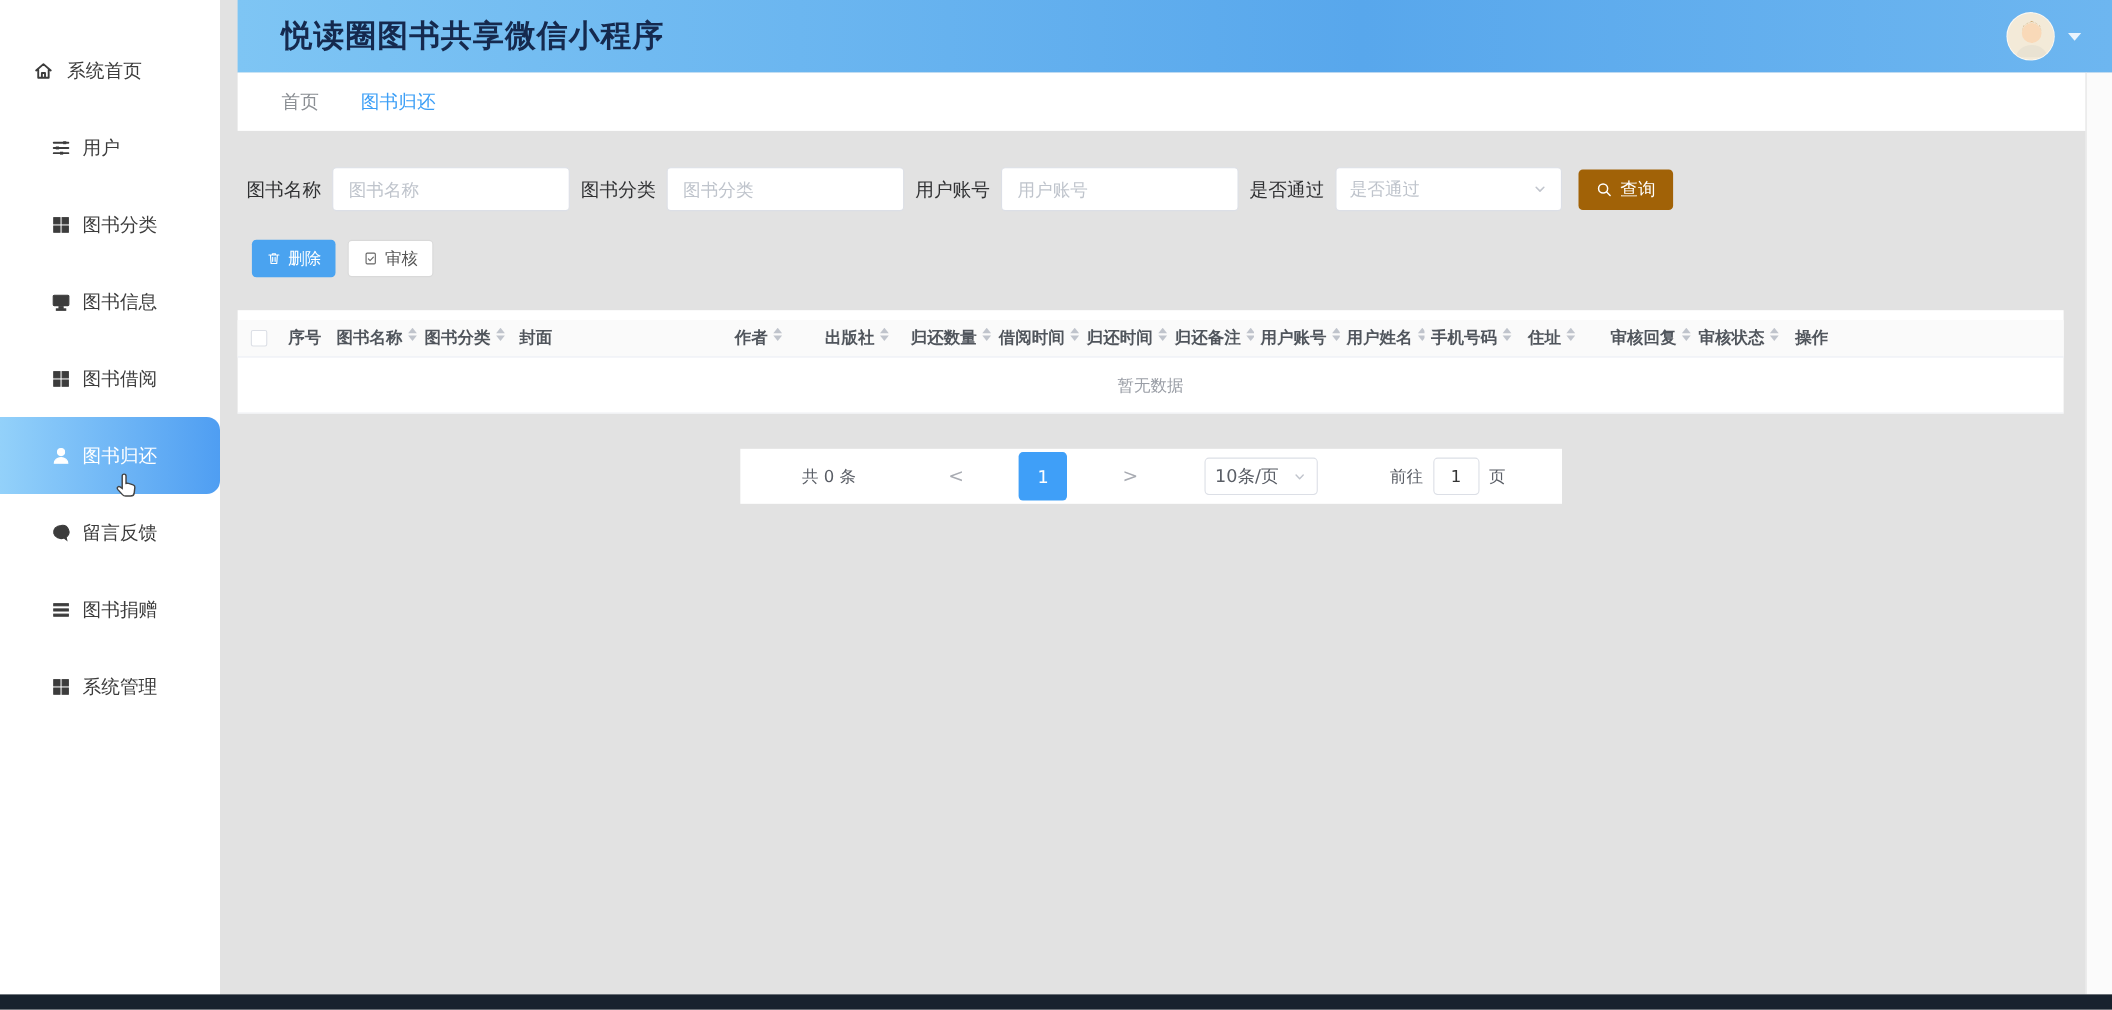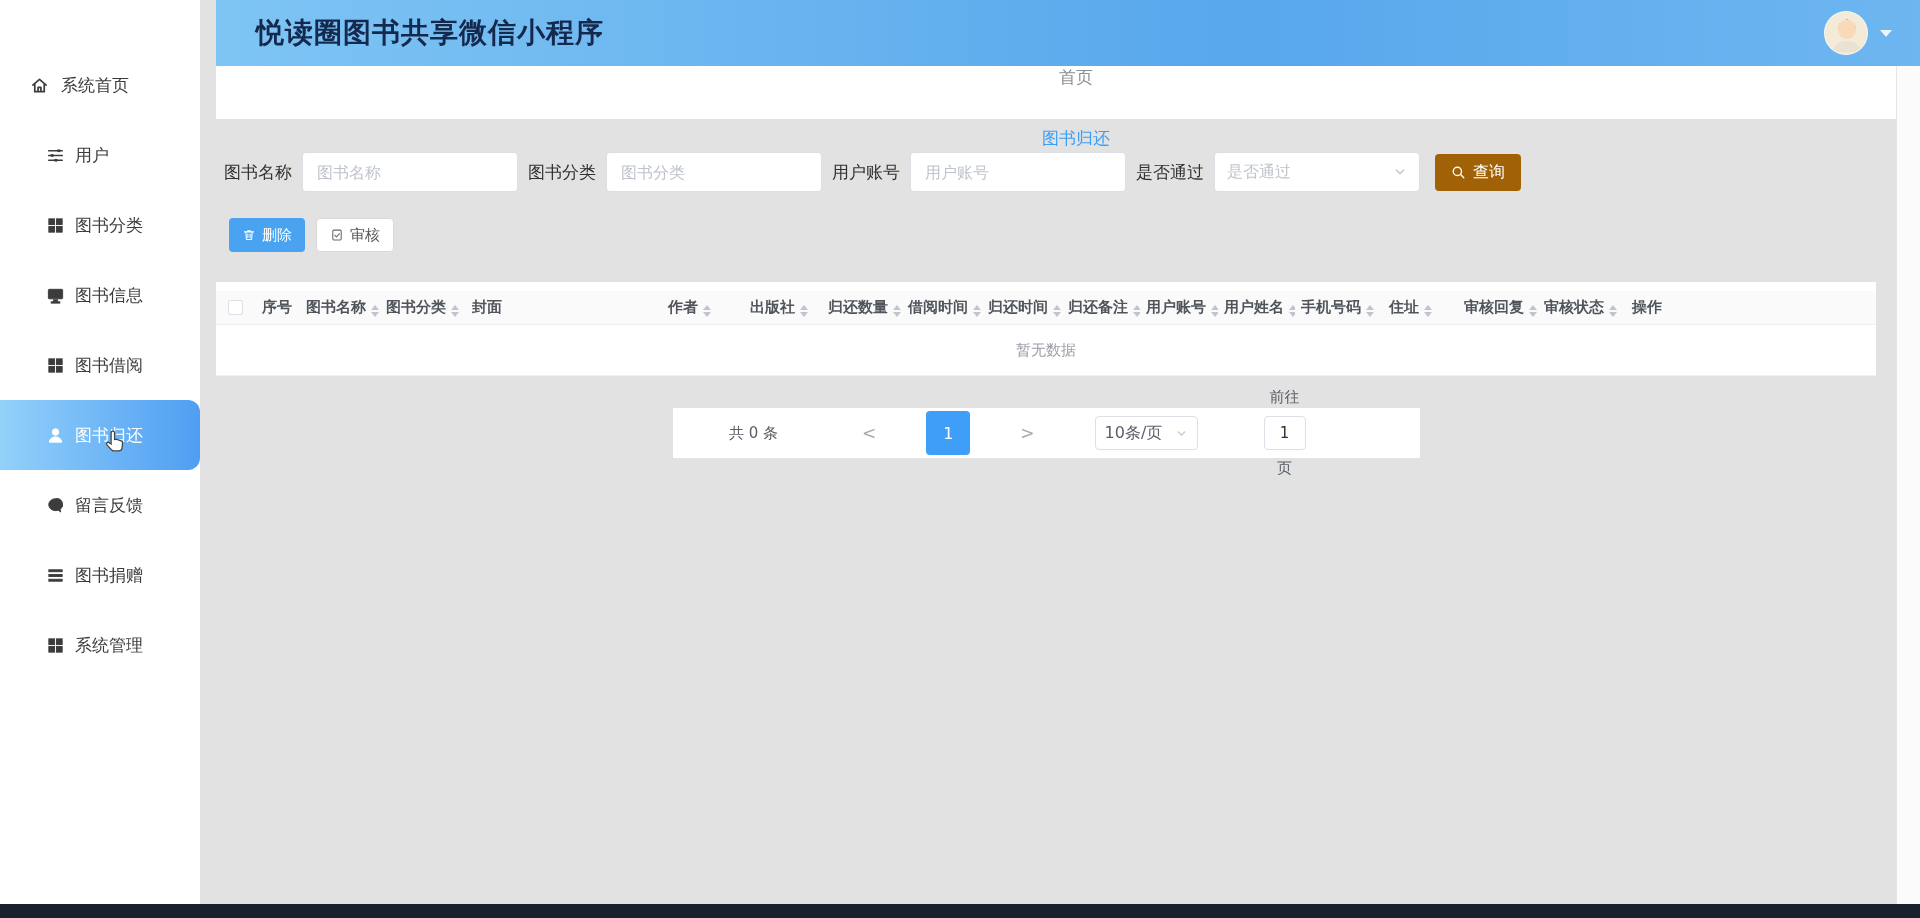--- a/index.html
+++ b/index.html
@@ -7,21 +7,21 @@
   body {
     position: relative;
     background: #e2e2e2;
     font-family: "DejaVu Sans", "Liberation Sans", sans-serif;
     overflow: hidden;
   }
 
   
   .sidebar {
     position: absolute; left: 0; top: 0; width: 200px; height: 100%;
-    background: #ffffff; padding-top: 50px; z-index: 3;
+    background: #ffffff; padding-top: 29px; z-index: 3;
   }
   .side-item {
     height: 70px; display: flex; align-items: center; gap: 12px;
     padding-left: 30px; color: #3c3c3c; font-size: 17px; cursor: pointer;
     white-space: nowrap;
   }
   .side-item.sub { padding-left: 46px; gap: 10px; }
   .side-item svg { width: 19px; height: 19px; flex: none; stroke: currentColor; }
   .side-item.active {
     background: linear-gradient(90deg, #93d1fa, #4f9ef2);
@@ -42,21 +42,21 @@
   }
   .caret-white {
     width: 0; height: 0; border-left: 6px solid transparent; border-right: 6px solid transparent;
     border-top: 7px solid #eaf4fd; cursor: pointer;
   }
 
   
   .tabsbar {
     position: absolute; left: 216px; top: 66px; width: 1680px; height: 53px;
     background: #ffffff; display: flex; align-items: center; gap: 38px;
-    padding-left: 40px; font-size: 17px; flex-direction: column;
+    padding-left: 40px; font-size: 17px;
   }
   .tab { color: #8b8f94; cursor: pointer; }
   .tab.active { color: #3b9ef6; }
 
   
   .filters {
     position: absolute; left: 216px; top: 152px; width: 1680px; height: 40px;
     display: flex; align-items: center; padding-left: 8px;
   }
   .f-label { font-size: 17px; color: #303133; margin-right: 10px; white-space: nowrap; }
@@ -97,21 +97,21 @@
   
   .table-panel {
     position: absolute; left: 216px; top: 282px; width: 1660px;
     background: #fff; padding: 9px 0 0 0;
   }
   .thead {
     display: flex; align-items: center; height: 34px; background: #fafafa;
     font-size: 15px; color: #50555c; font-weight: 600;
     border-bottom: 1px solid #ebeef5;
   }
-  .th { padding: 0 6px; display: flex; align-items: flex-end; gap: 5px; white-space: nowrap; overflow: hidden; }
+  .th { padding: 0 6px; display: flex; align-items: flex-start; gap: 5px; white-space: nowrap; overflow: hidden; }
   .th-check { width: 40px; display: flex; align-items: center; }
   .checkbox {
     width: 15px; height: 15px; border: 1px solid #dcdfe6; border-radius: 2px;
     background: #fff; margin-left: 12px; cursor: pointer;
   }
   .sort { display: inline-flex; flex-direction: column; gap: 2px; cursor: pointer; }
   .sort i { display: block; width: 0; height: 0; border-left: 4px solid transparent; border-right: 4px solid transparent; }
   .sort .up { border-bottom: 5px solid #c0c4cc; }
   .sort .down { border-top: 5px solid #c0c4cc; }
   .empty-row {
@@ -130,21 +130,21 @@
     margin-left: 50px; width: 44px; height: 44px; background: #3f9ff8; color: #fff;
     display: flex; align-items: center; justify-content: center; border-radius: 4px;
     font-size: 16px; cursor: pointer;
   }
   .pg-next { margin-left: 50px; color: #a8abb2; font-size: 17px; cursor: pointer; }
   .pg-size {
     margin-left: 60px; width: 103px; height: 34px; border: 1px solid #dcdfe6;
     border-radius: 4px; display: flex; align-items: center; justify-content: space-between;
     padding: 0 9px; color: #5a5e66; font-size: 16px; cursor: pointer; background: #fff;
   }
-  .pg-goto { margin-left: 66px; display: flex; align-items: center; gap: 9px; white-space: nowrap; flex-direction: column; }
+  .pg-goto { margin-left: 66px; display: flex; align-items: center; gap: 9px; white-space: nowrap; }
   .pg-input {
     width: 42px; height: 34px; border: 1px solid #dcdfe6; border-radius: 4px;
     text-align: center; font-size: 15px; color: #333;
     font-family: "DejaVu Sans", "Liberation Sans", sans-serif;
   }
 
   
   .scroll-strip {
     position: absolute; right: 0; top: 66px; width: 24px; height: 838px;
     background: #fbfbfb; border-left: 1px solid #e6e6e6; z-index: 4;

